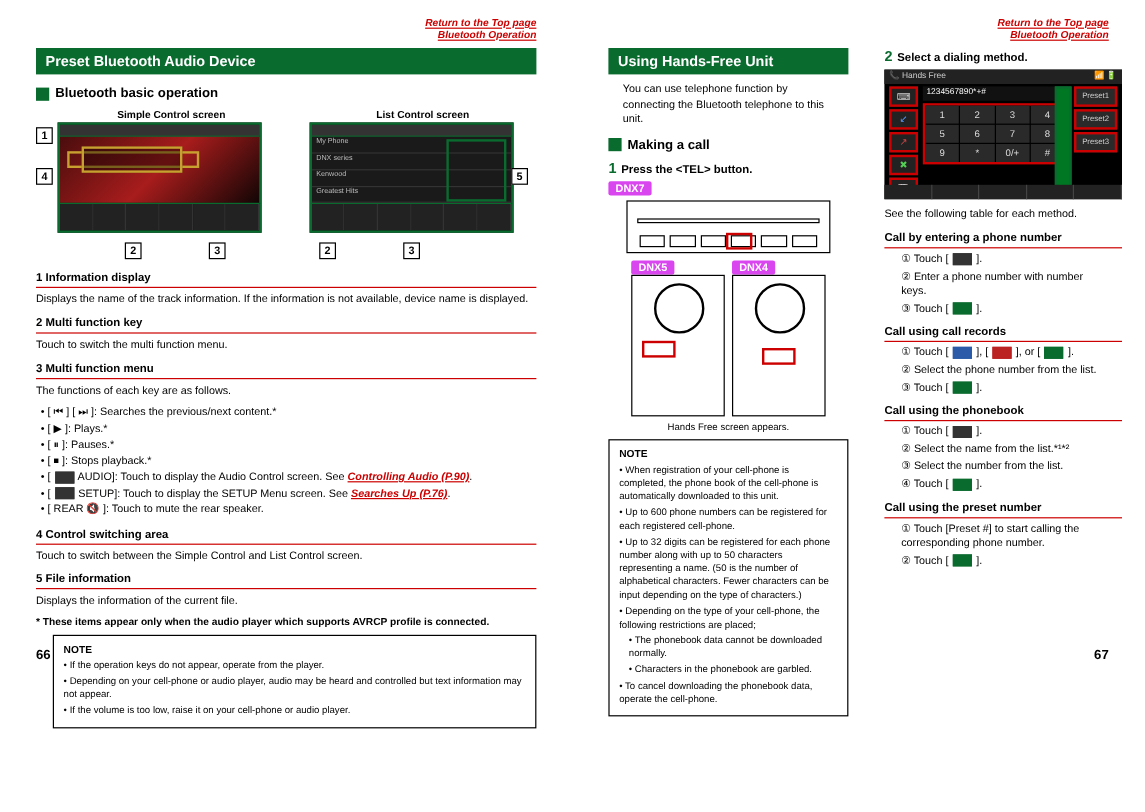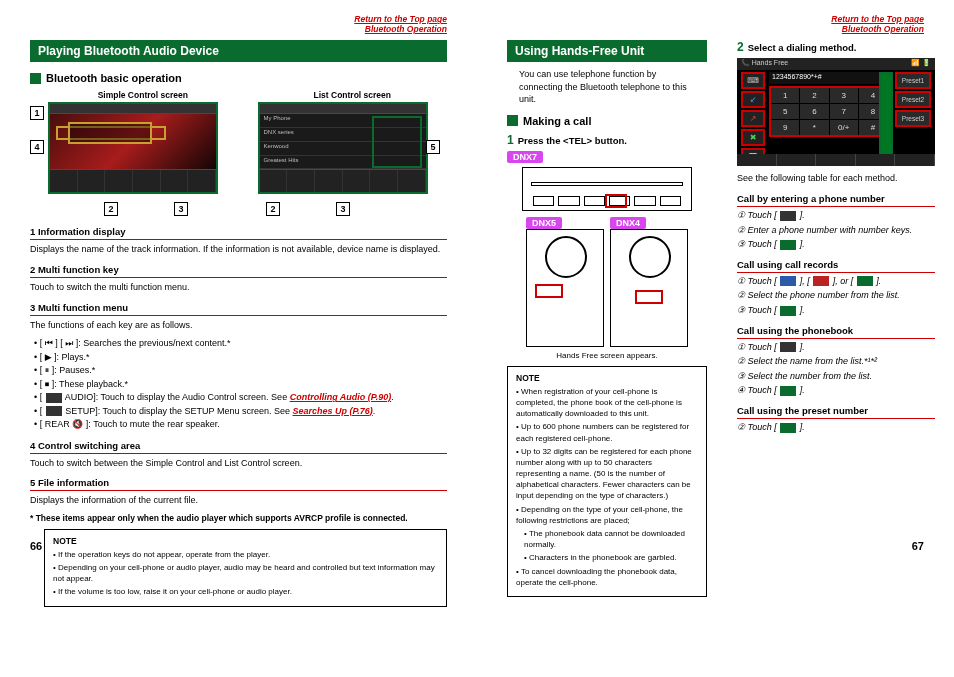--- a/index.html
+++ b/index.html
@@ -158,37 +158,37 @@
   .hf-call { position:absolute; right:42px; top:14px; width:14px; height:90px; border:2px solid #0a6b2f; background:#072; }
   .hf-bot { position:absolute; bottom:0; left:0; right:0; height:12px; background:#222; display:flex; }
   .hf-bot span { flex:1; border-right:1px solid #444; }
 
   .icon-box { display:inline-block; width:16px; height:10px; border:1px solid #000; vertical-align:middle; font-size:7px; text-align:center; line-height:9px; margin:0 1px; }
   .icon-box.blue { background:#2a5aa8; border-color:#2a5aa8; }
   .icon-box.red { background:#b22; border-color:#b22; }
   .icon-box.green { background:#0a6b2f; border-color:#0a6b2f; }
   .icon-box.dark { background:#333; border-color:#333; }
 
-  .methods .body-text { margin: 2px 0; font-style: italic; }
+  .methods .body-text { margin: 2px 14px; }
   .col-right2 { display:flex; gap: 30px; }
   .rc-a { flex: 0 0 200px; }
   .rc-b { flex: 1; }
   .circ { font-size: 9px; }
   .caption { font-size: 8px; text-align:center; margin:2px 0 6px 0; }
 </style>
 </head>
 <body>
 
 <div class="page page-left">
   <div class="top-link">
     <span>Return to the Top page</span><br>
     <span>Bluetooth Operation</span>
   </div>
 
-  <div class="h1">Playing Bluetooth Audio Device</div>
+  <div class="h1">Preset Bluetooth Audio Device</div>
   <div class="h2">
       <span>Bluetooth basic operation</span>
     </div>
 
   <div class="dual-screens" style="position:relative;">
     <div class="screen-col">
       <div class="screen-label">Simple Control screen</div>
       <div class="screen">
         <div class="top-bar"></div>
         <div class="content-a">
@@ -242,21 +242,21 @@
 
   <div class="subhead">2  Multi function key</div>
   <div class="body-text">Touch to switch the multi function menu.</div>
 
   <div class="subhead">3  Multi function menu</div>
   <div class="body-text">The functions of each key are as follows.</div>
   <ul class="bullets">
     <li>[ ⏮ ] [ ⏭ ]: Searches the previous/next content.*</li>
     <li>[ ▶ ]: Plays.*</li>
     <li>[ ⏸ ]: Pauses.*</li>
-    <li>[ ⏹ ]: These playback.*</li>
+    <li>[ ⏹ ]: Stops playback.*</li>
     <li><span>[ </span><span class="icon-box dark"></span><span> AUDIO]: Touch to display the Audio Control screen. See </span><a class="link-red">Controlling Audio (P.90)</a><span>.</span></li>
     <li><span>[ </span><span class="icon-box dark"></span><span> SETUP]: Touch to display the SETUP Menu screen. See </span><a class="link-red">Searches Up (P.76)</a><span>.</span></li>
     <li>[ REAR 🔇 ]: Touch to mute the rear speaker.</li>
   </ul>
 
   <div class="subhead">4  Control switching area</div>
   <div class="body-text">Touch to switch between the Simple Control and List Control screen.</div>
 
   <div class="subhead">5  File information</div>
   <div class="body-text">Displays the information of the current file.</div>
@@ -399,19 +399,20 @@
         <div class="body-text circ">② Select the phone number from the list.</div>
         <div class="body-text circ"><span>③ Touch [ </span><span class="icon-box green"></span><span> ].</span></div>
 
         <div class="subhead">Call using the phonebook</div>
         <div class="body-text circ"><span>① Touch [ </span><span class="icon-box dark"></span><span> ].</span></div>
         <div class="body-text circ">② Select the name from the list.*¹*²</div>
         <div class="body-text circ">③ Select the number from the list.</div>
         <div class="body-text circ"><span>④ Touch [ </span><span class="icon-box green"></span><span> ].</span></div>
 
         <div class="subhead">Call using the preset number</div>
+        <div class="body-text circ">① Touch [Preset #] to start calling the corresponding phone number.</div>
         <div class="body-text circ"><span>② Touch [ </span><span class="icon-box green"></span><span> ].</span></div>
       </div>
     </div>
   </div>
 
   <div class="page-num right">67</div>
 </div>
 
 </body></html>

